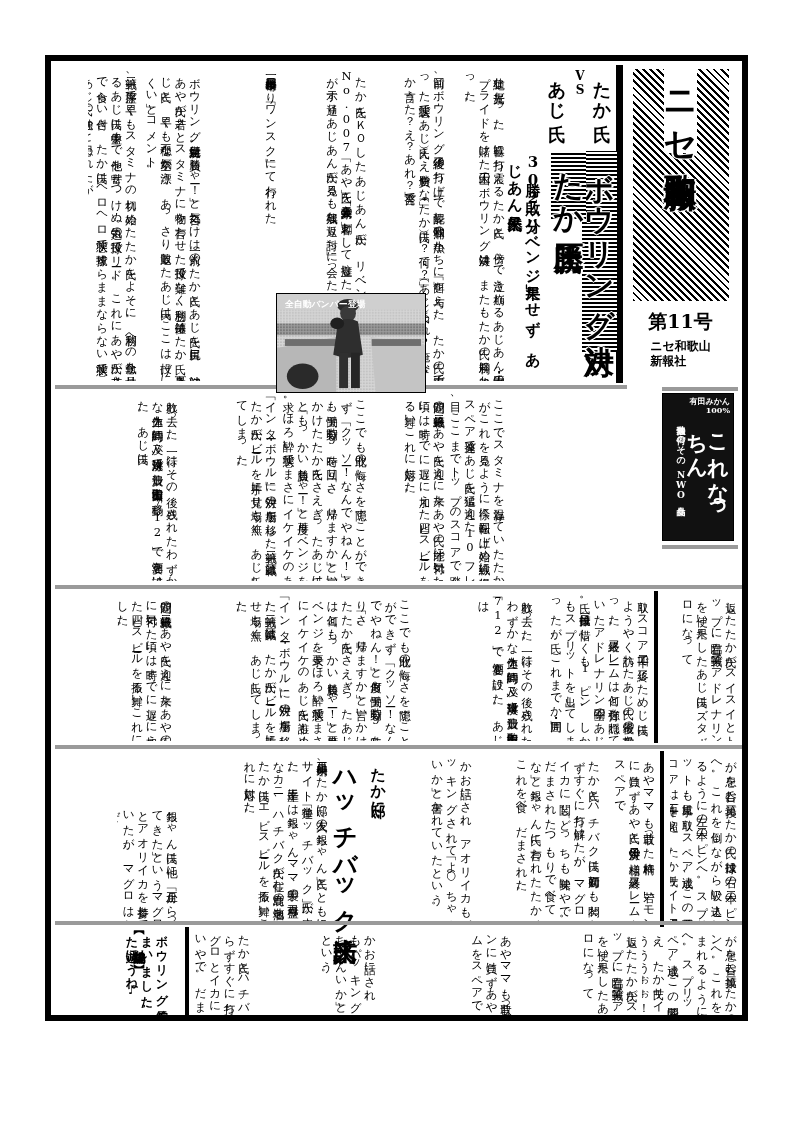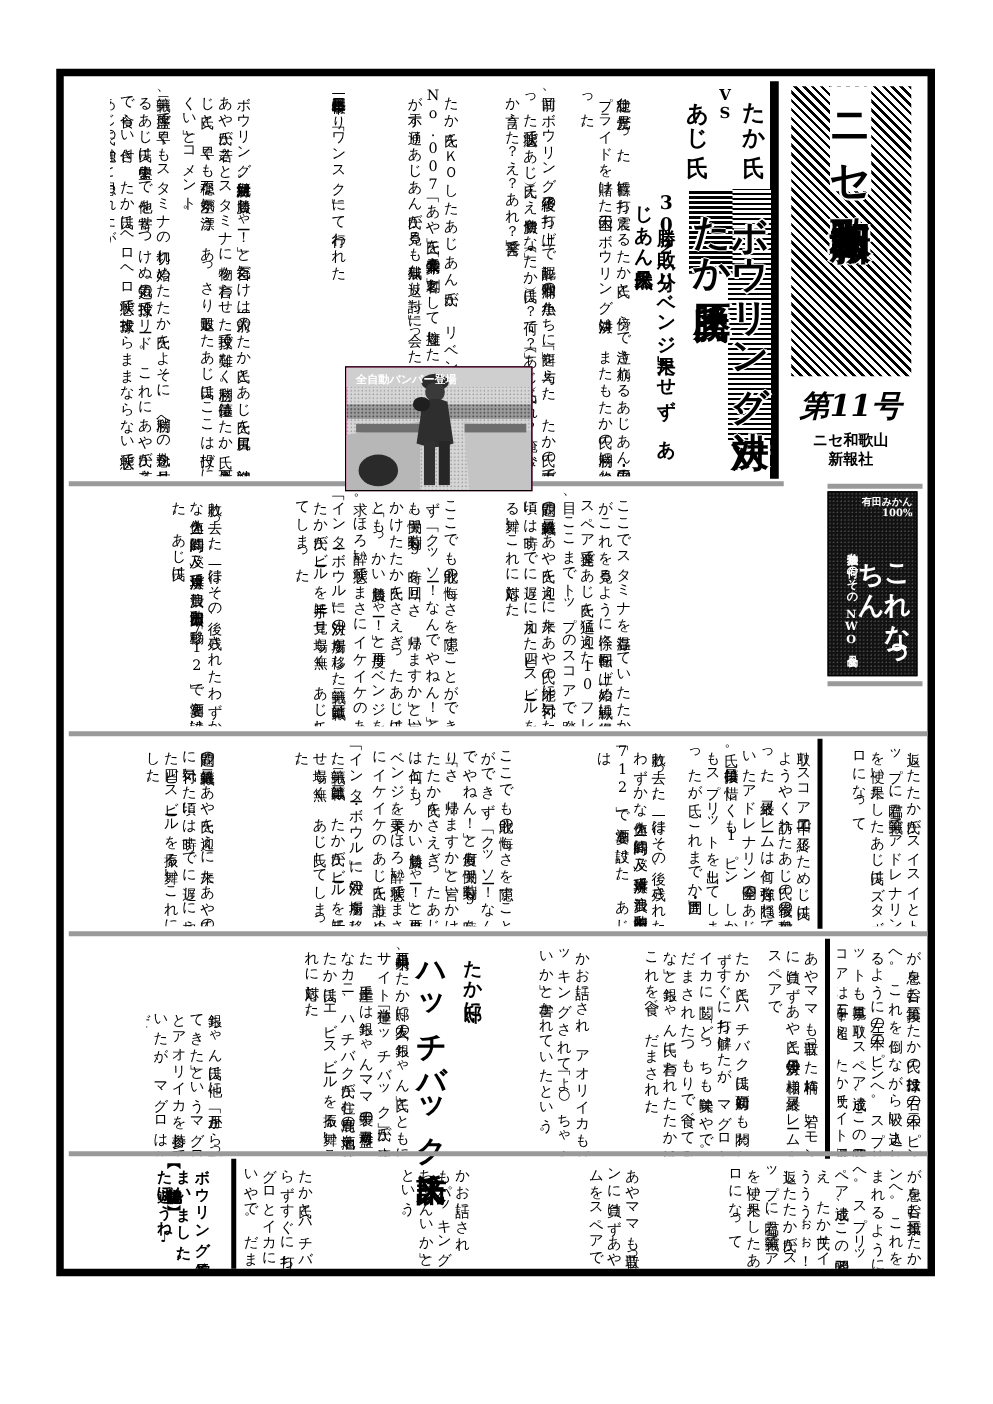--- a/index.html
+++ b/index.html
@@ -70,47 +70,45 @@
     color: #000;
     background: #fff;
     padding: 1px 0;
     margin: 0;
     text-shadow:
       1px 0 0 #fff, -1px 0 0 #fff, 0 1px 0 #fff, 0 -1px 0 #fff,
       2px 0 0 #fff, -2px 0 0 #fff;
   }
   #masthead-issue {
     margin-top: 8px;
-    font-size: 24px;
+    font-size: 19px;
     font-weight: 700;
     letter-spacing: 0px;
-    font-style: italic;
   }
   #masthead-publisher {
     margin-top: 4px;
     font-size: 12px;
     font-weight: 700;
-    text-align: center;
     line-height: 1.25;
   }
 
   
   #ad-box {
     position: absolute;
     right: 8px;
     top: 332px;
     width: 72px;
     height: 148px;
     background: #111;
     background-image:
       radial-gradient(circle at 1px 1px, #555 0.6px, transparent 0.7px);
     background-size: 3px 3px;
     border: 1px solid #000;
     box-sizing: border-box;
-    padding: 20px 2px;
+    padding: 3px 2px;
     display: flex;
     flex-direction: row-reverse;
     justify-content: flex-start;
   }
   #ad-head {
     writing-mode: horizontal-tb;
     color: #fff;
     font-size: 8px;
     font-weight: 700;
     line-height: 1.15;

